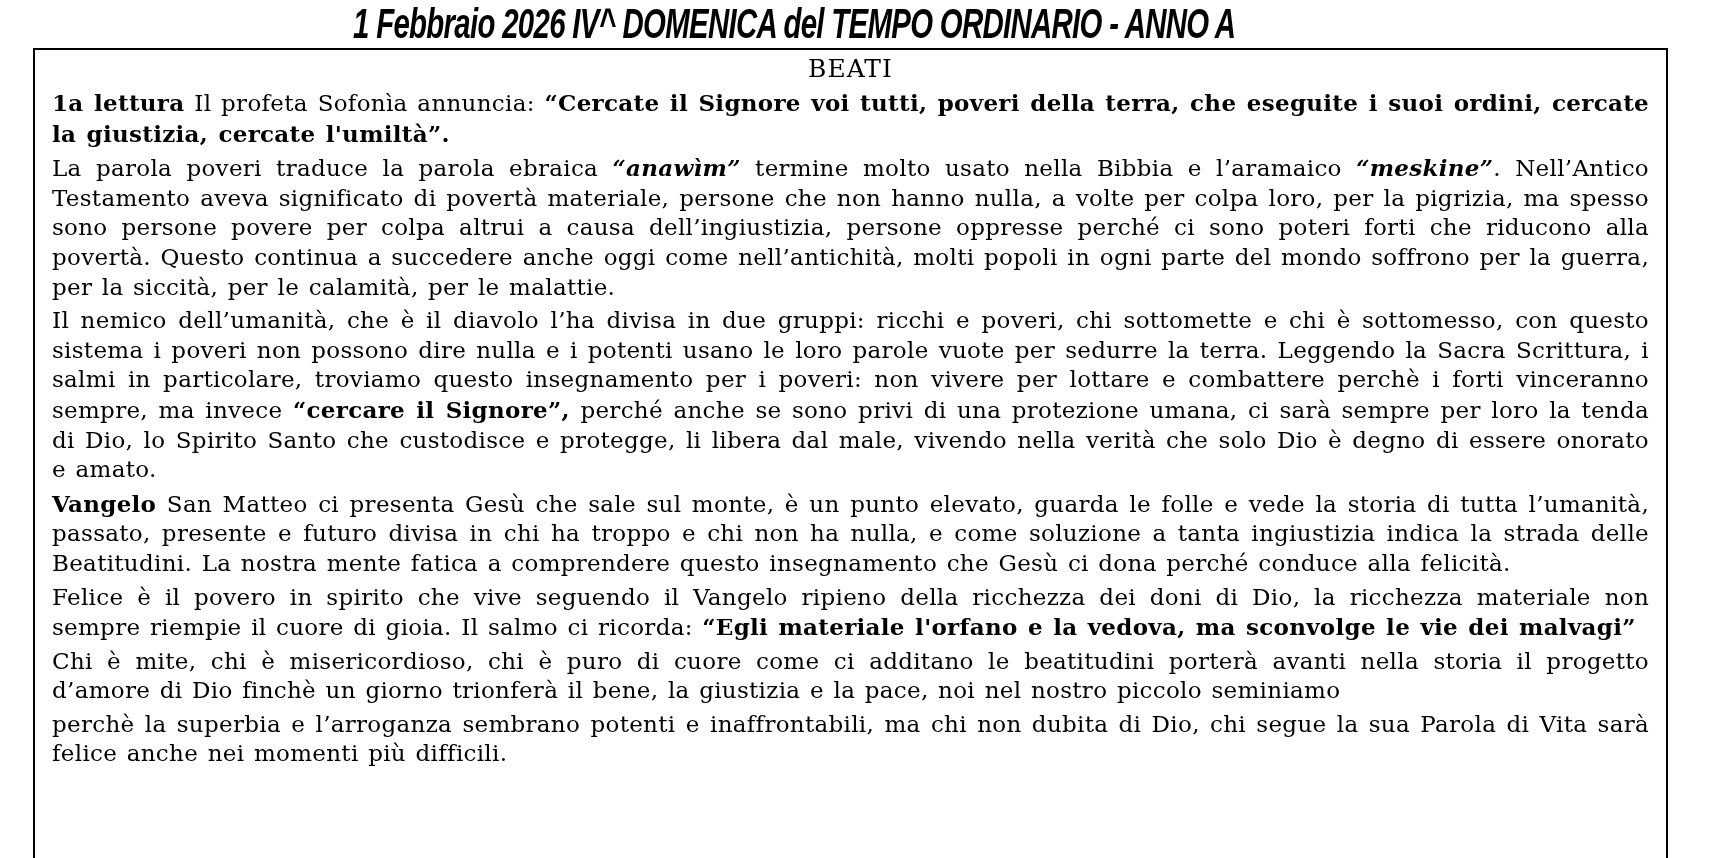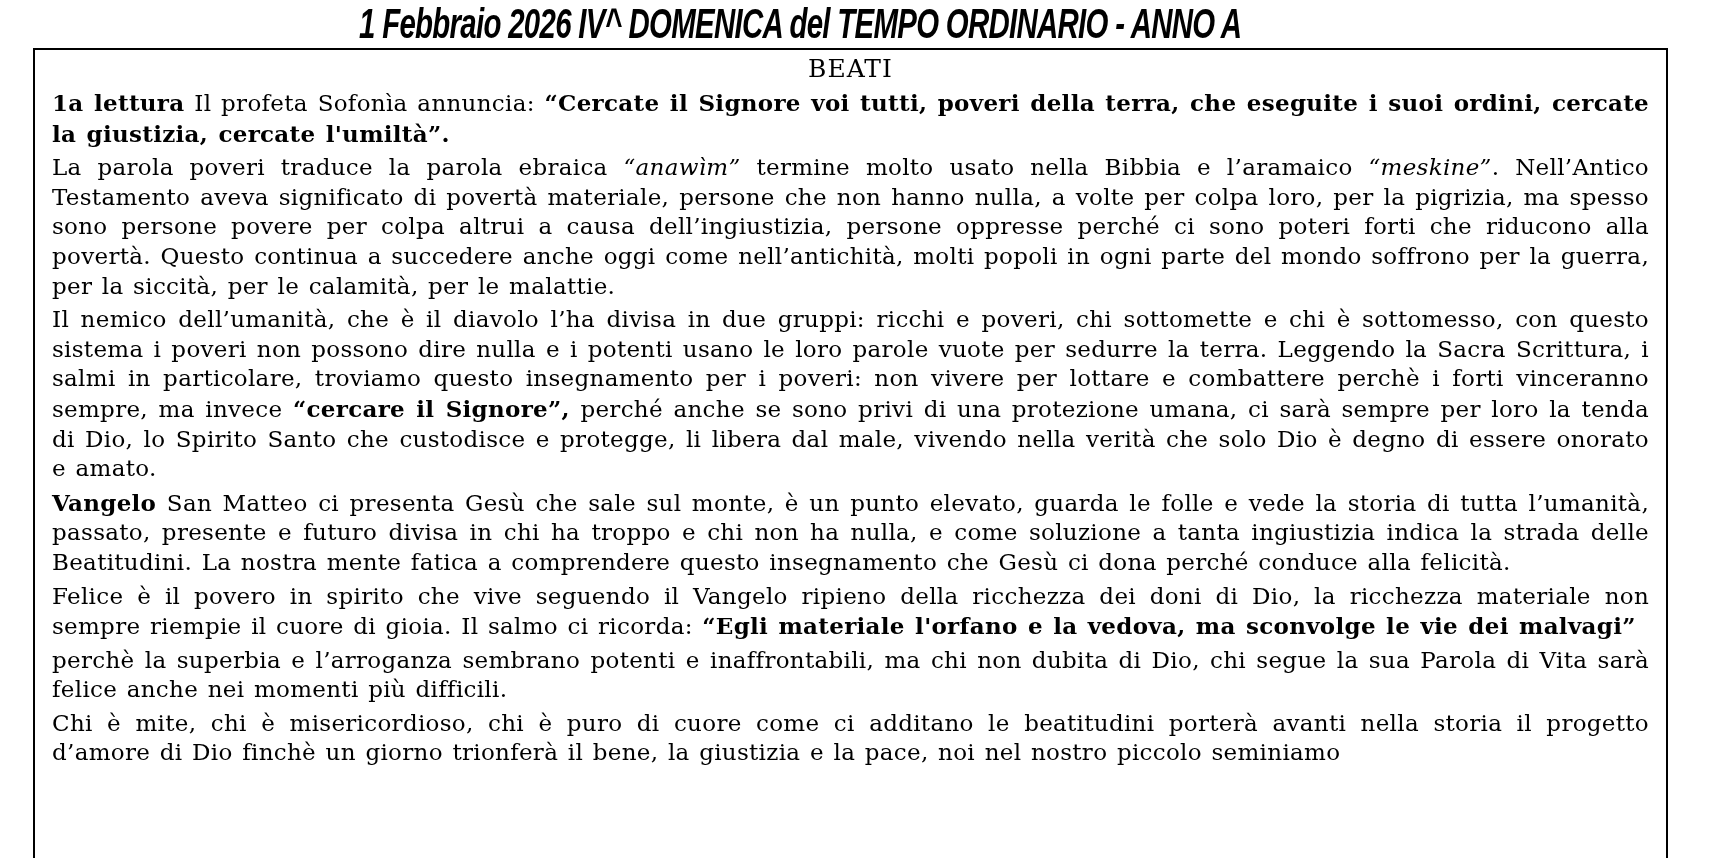--- a/index.html
+++ b/index.html
@@ -8,21 +8,21 @@
     background: #ffffff;
     overflow: hidden;
     position: relative;
     font-family: "DejaVu Serif", "Liberation Serif", serif;
     color: #000000;
   }
   .page { position: absolute; inset: 0; }
 
   
   .title-bar {
-    position: absolute; left: 6px; top: 0; width: 1588px; height: 48px;
+    position: absolute; left: 0; top: 0; width: 1588px; height: 48px;
     display: flex; justify-content: center; align-items: center;
   }
   .title-text {
     display: inline-block;
     font-family: "Liberation Sans", sans-serif;
     font-weight: bold; font-style: italic;
     font-size: 42px; line-height: 44px;
     letter-spacing: -1px; white-space: nowrap;
     transform: scaleX(0.70); transform-origin: center center;
     color: #000000;
@@ -47,37 +47,37 @@
     padding: 0 13px;
     text-align: justify;
     font-size: 23px;
     line-height: 29.6px;
     letter-spacing: 0.3px;
     word-spacing: 2px;
   }
   .article-body p { margin: 4px; }
   .run { font-weight: normal; font-style: normal; }
   .run-bold { font-weight: bold; font-style: normal; }
-  .run-italic { font-weight: normal; font-style: italic; }
+  .run-italic { font-weight: bold; font-style: italic; }
 </style>
 </head>
 <body>
 
 <div class="page">
 
   <div class="title-bar">
     <span class="title-text">1 Febbraio 2026 IV^ DOMENICA del TEMPO ORDINARIO - ANNO A</span>
   </div>
 
   <div class="content-box">
     <div class="article-heading">BEATI</div>
     <div class="article-body">
         <p><span class="run-bold">1a lettura</span><span class="run"> Il profeta Sofonìa annuncia: </span><span class="run-bold">“Cercate il Signore voi tutti, poveri della terra, che eseguite i suoi ordini, cercate la giustizia, cercate l'umiltà”.</span></p>
         <p><span class="run">La parola poveri traduce la parola ebraica </span><span class="run-italic">“anawìm”</span><span class="run"> termine molto usato nella Bibbia e l’aramaico </span><span class="run-italic">“meskine”</span><span class="run">. Nell’Antico Testamento aveva significato di povertà materiale, persone che non hanno nulla, a volte per colpa loro, per la pigrizia, ma spesso sono persone povere per colpa altrui a causa dell’ingiustizia, persone oppresse perché ci sono poteri forti che riducono alla povertà. Questo continua a succedere anche oggi come nell’antichità, molti popoli in ogni parte del mondo soffrono per la guerra, per la siccità, per le calamità, per le malattie.</span></p>
         <p><span class="run">Il nemico dell’umanità, che è il diavolo l’ha divisa in due gruppi: ricchi e poveri, chi sottomette e chi è sottomesso, con questo sistema i poveri non possono dire nulla e i potenti usano le loro parole vuote per sedurre la terra. Leggendo la Sacra Scrittura, i salmi in particolare, troviamo questo insegnamento per i poveri: non vivere per lottare e combattere perchè i forti vinceranno sempre, ma invece </span><span class="run-bold">“cercare il Signore”,</span><span class="run"> perché anche se sono privi di una protezione umana, ci sarà sempre per loro la tenda di Dio, lo Spirito Santo che custodisce e protegge, li libera dal male, vivendo nella verità che solo Dio è degno di essere onorato e amato.</span></p>
         <p><span class="run-bold">Vangelo</span><span class="run"> San Matteo ci presenta Gesù che sale sul monte, è un punto elevato, guarda le folle e vede la storia di tutta l’umanità, passato, presente e futuro divisa in chi ha troppo e chi non ha nulla, e come soluzione a tanta ingiustizia indica la strada delle Beatitudini. La nostra mente fatica a comprendere questo insegnamento che Gesù ci dona perché conduce alla felicità.</span></p>
         <p><span class="run">Felice è il povero in spirito che vive seguendo il Vangelo ripieno della ricchezza dei doni di Dio, la ricchezza materiale non sempre riempie il cuore di gioia. Il salmo ci ricorda: </span><span class="run-bold">“Egli materiale l'orfano e la vedova, ma sconvolge le vie dei malvagi”</span></p>
+        <p><span class="run">Chi è mite, chi è misericordioso, chi è puro di cuore come ci additano le beatitudini porterà avanti nella storia il progetto d’amore di Dio finchè un giorno trionferà il bene, la giustizia e la pace, noi nel nostro piccolo seminiamo</span></p>
         <p><span class="run">perchè la superbia e l’arroganza sembrano potenti e inaffrontabili, ma chi non dubita di Dio, chi segue la sua Parola di Vita sarà felice anche nei momenti più difficili.</span></p>
-        <p><span class="run">Chi è mite, chi è misericordioso, chi è puro di cuore come ci additano le beatitudini porterà avanti nella storia il progetto d’amore di Dio finchè un giorno trionferà il bene, la giustizia e la pace, noi nel nostro piccolo seminiamo</span></p>
       </div>
   </div>
 
 </div>
 
 </body></html>

